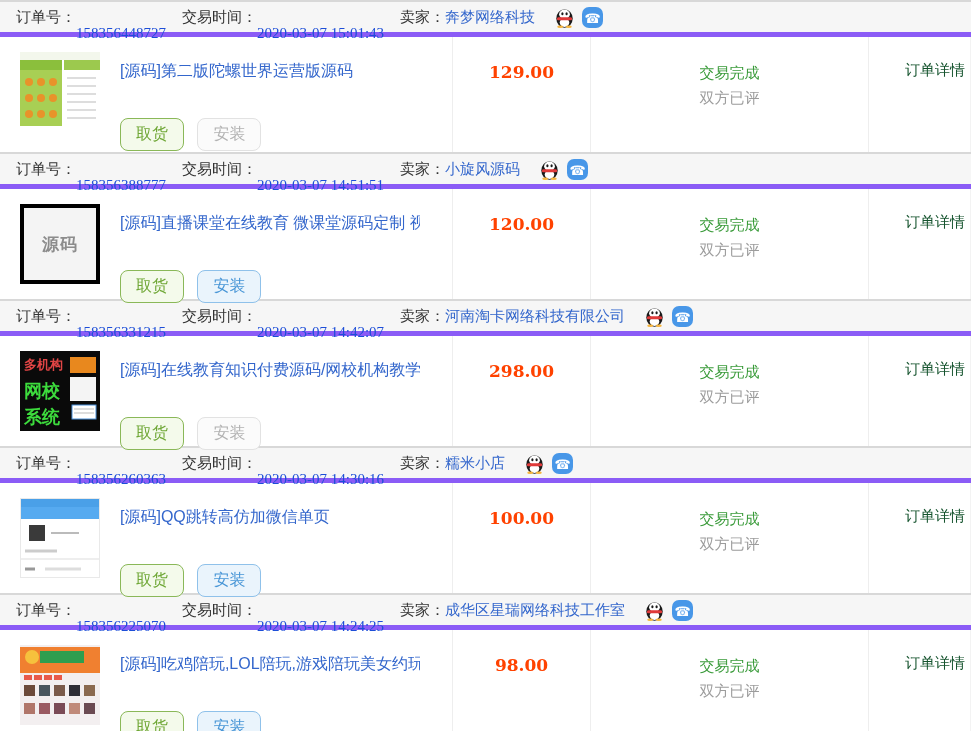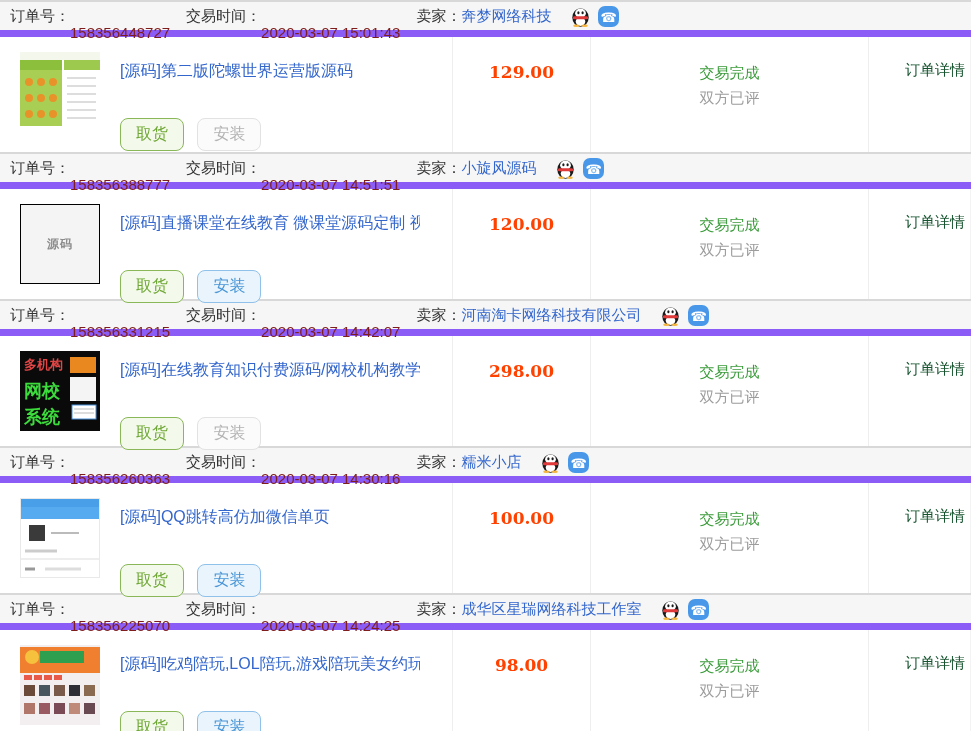--- a/index.html
+++ b/index.html
@@ -3,40 +3,40 @@
 <meta charset="utf-8">
 <style>
   * { margin:0; padding:0; box-sizing:border-box; }
   html,body { background:#fff; }
   body { font-family:"Liberation Sans","DejaVu Sans",sans-serif; color:#333; }
   .page { width:971px; height:731px; overflow:hidden; background:#fff; }
 
   .order-header{
     height:37px; background:#f6f6f6;
     border-top:2px solid #d8d8d8;
-    border-bottom:7px solid #8b5cf6;
+    border-bottom:5px solid #8b5cf6;
     display:flex; align-items:center;
-    padding-left:10px; font-size:15px; color:#333;
+    padding-left:16px; font-size:15px; color:#333;font-family:Liberation Serif, serif;
   }
   .hgroup{ display:flex; align-items:center; white-space:nowrap; }
   .hgroup + .hgroup{ margin-left:16px; }
   .hlabel{ color:#333; }
-  .hval{ color:#7f1d1d;margin-top:32px; }
+  .hval{ color:#1d4ed8;margin-top:32px; }
   .seller-link{ color:#3366cc; text-decoration:none; cursor:pointer; }
   .hicons{ display:flex; align-items:center; margin-left:12px; }
   .hicons .ic{ margin-left:8px; display:inline-flex; cursor:pointer; }
 
   .order-body{ display:flex; background:#fff; height:110px; }
   .order:first-child .order-body{ height:115px; }
 
   .col-product{ width:452px; padding:15px 0 0 20px; display:flex; }
   .thumb{ width:80px; height:80px; flex:0 0 80px; border:1px solid #e9e9e9; overflow:hidden; background:#ef4444; cursor:pointer; }
   .thumb.noborder{ border:none; }
-  .thumb-src{ background:#f4f4f4; border:1px solid #000000; display:flex; align-items:center; justify-content:center;
-              color:#8c8c8c; font-size:12px; font-weight:bold; letter-spacing:1px; }
+  .thumb-src{ background:#f4f4f4; border:4px solid #000000; display:flex; align-items:center; justify-content:center;
+              color:#8c8c8c; font-size:17px; font-weight:bold; letter-spacing:1px; }
   .pinfo{ margin-left:20px; padding-top:9px; min-width:0; }
   .ptitle{ display:block; font-size:16px; color:#3366cc; text-decoration:none; cursor:pointer;
            white-space:nowrap; overflow:hidden; max-width:300px; }
   .pbtns{ margin-top:16px; }
   .btn{ display:inline-block; font-size:16px; padding:5px 15px; border-radius:8px; margin-right:9px; cursor:pointer; }
   .btn-pickup{ color:#6fa736; border:1px solid #8ab858; background:#f4faeb; }
   .btn-install{ color:#4795d6; border:1px solid #8fc1ea; background:#eaf4fc;margin-top:20px; }
   .btn-install.disabled{ color:#b2b2b2; border:1px solid #e2e2e2; background:#fbfbfb; cursor:default; }
 
   .col-price{ width:138px; border-left:1px solid #eeeeee; text-align:center; padding-top:25px; }

